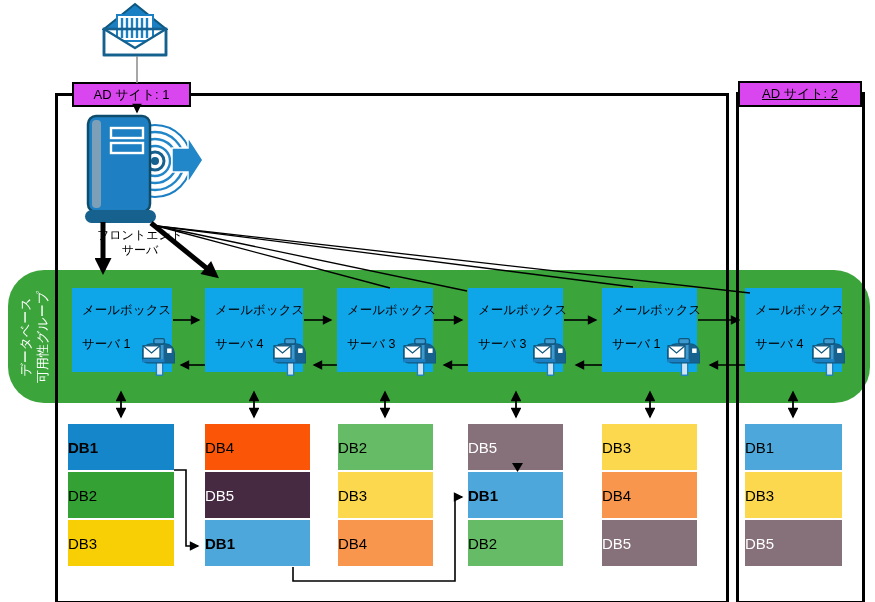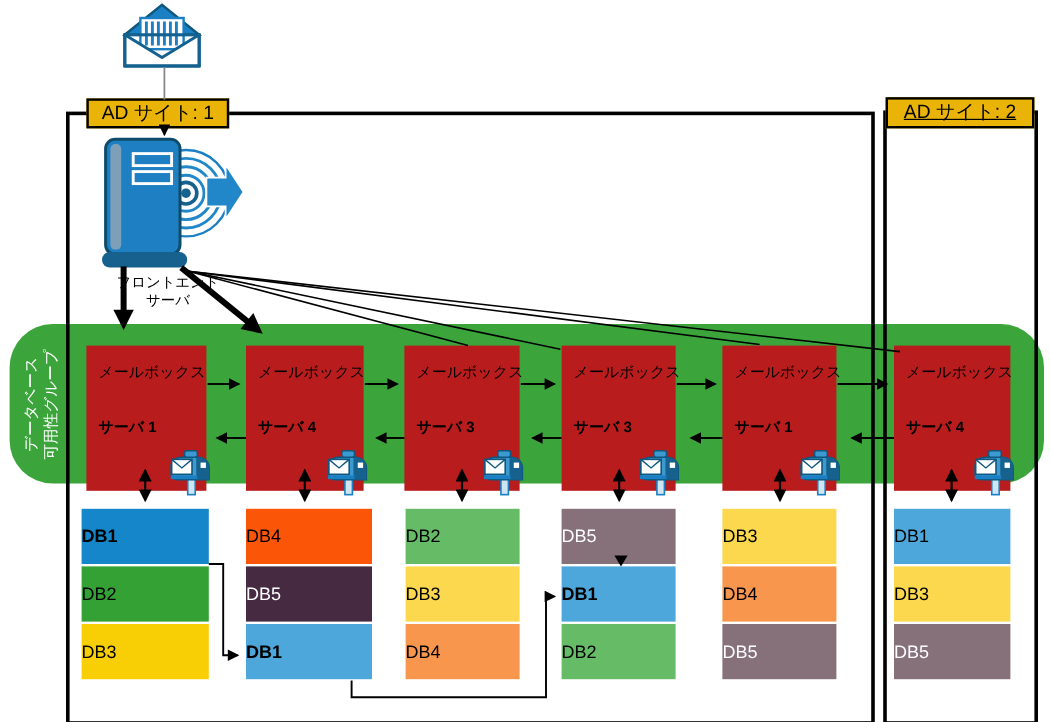--- a/index.html
+++ b/index.html
@@ -8,27 +8,27 @@
     font-family:"Liberation Sans","DejaVu Sans",sans-serif;color:#000;
   }
   
   .dag-band{position:absolute;left:8px;top:270px;width:862px;height:133px;background:#3BA43B;border-radius:36px;}
   .dag-label-wrap{position:absolute;left:8px;top:270px;width:52px;height:133px;display:flex;align-items:center;justify-content:center;}
   .dag-label{transform:rotate(-90deg);white-space:nowrap;color:#ffffff;font-size:13px;line-height:17px;text-align:center;}
   
   .site-box{position:absolute;background:transparent;border:3px solid #000;}
   .site1{left:55px;top:93px;width:668px;height:505px;}
   .site2{left:736px;top:92px;width:123px;height:506px;}
-  .site-label{position:absolute;background:#eab308;border:2px solid #000;font-size:16px;display:flex;align-items:flex-start;justify-content:center;}
+  .site-label{position:absolute;background:#d946ef;border:2px solid #000;font-size:13px;display:flex;align-items:center;justify-content:center;}
   .site1-label{left:72px;top:82px;width:115px;height:21px;}
   .site2-label{left:738px;top:81px;width:120px;height:22px;text-decoration:underline;}
   
-  .server-box{position:absolute;top:288px;height:121px;background:#b91c1c;font-size:12.5px;}
+  .server-box{position:absolute;top:288px;height:84px;background:#0ea5e9;font-size:12.5px;}
   .srv-l1{position:absolute;left:10px;top:14px;white-space:nowrap;}
-  .srv-l2{position:absolute;left:10px;top:60px;white-space:nowrap;font-weight:bold;}
+  .srv-l2{position:absolute;left:10px;top:48px;white-space:nowrap;}
   .server-box .mb{position:absolute;right:-6px;bottom:-5px;width:36px;height:41px;}
   
   .db-box{position:absolute;height:46px;display:flex;align-items:center;justify-content:flex-start;font-size:15px;}
   .db-box.bold span{font-weight:bold;}
   
   .fe-label{position:absolute;left:90px;top:228px;width:100px;text-align:center;font-size:12px;line-height:15px;}
   
   .env-icon{position:absolute;left:102px;top:2px;width:66px;height:55px;}
   .srv-icon{position:absolute;left:84px;top:112px;width:122px;height:112px;}
   .overlay{position:absolute;left:0;top:0;width:875px;height:602px;pointer-events:none;}

